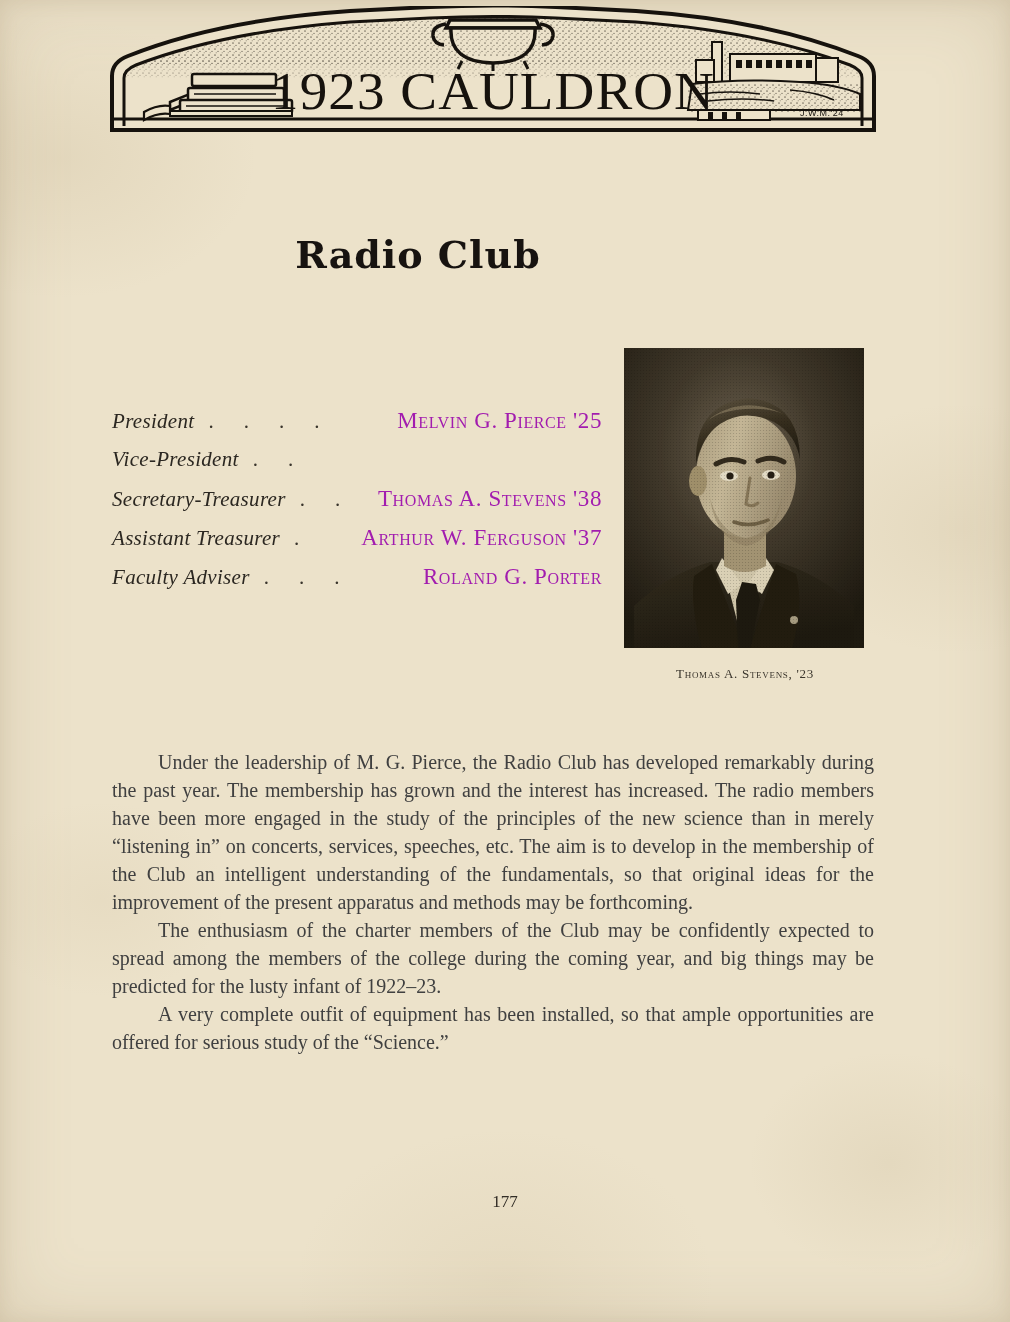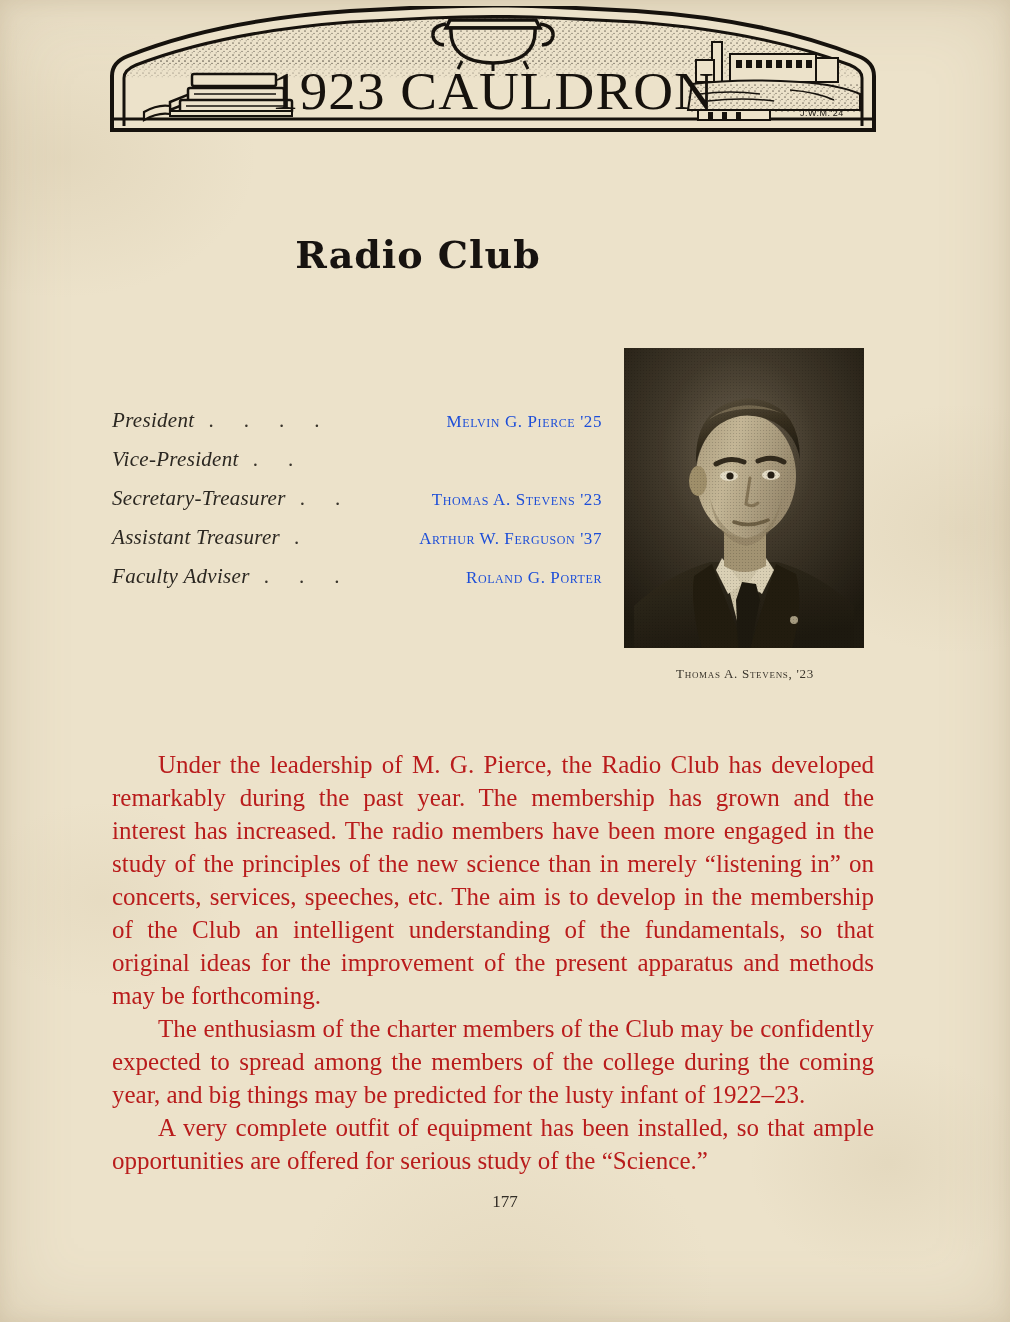--- a/index.html
+++ b/index.html
@@ -53,42 +53,42 @@
   .officers{ position:absolute; left:112px; top:408px; width:490px; }
   .officer-row{
     display:flex; align-items:baseline;
     height:39px; font-size:21px; white-space:nowrap;
   }
   .role{ font-style:italic; color:#2b2721; letter-spacing:.3px; }
   .leaders{ flex:0 0 auto; display:flex; color:#3a352c; }
   .leaders span{ display:inline-block; }
   .officer-name{
     margin-left:auto; text-align:right;
-    font-variant:small-caps; letter-spacing:.6px; color:#1d4ed8;
-    font-size:17px;
+    font-variant:small-caps; letter-spacing:.6px; color:#a21caf;
+    font-size:23px;
   }
 
   
   .portrait{
     position:absolute; left:624px; top:348px; width:240px; height:300px;
     overflow:hidden;
     background:#1c1710;
   }
   .portrait svg{ display:block; width:240px; height:300px; }
   .portrait-caption{
     position:absolute; left:600px; top:666px; width:290px;
     text-align:center; font-size:13px;
     font-variant:small-caps; letter-spacing:.7px; color:#3a352c;
   }
 
   
   .body-text{
     position:absolute; left:112px; top:748px; width:762px;
-    font-size:25px; line-height:33px;
-    text-align:justify; color:#b91c1c;
+    font-size:20px; line-height:28px;
+    text-align:justify; color:#404040;
   }
   .body-text p{ margin:0; text-indent:46px; }
 
   
   .page-number{
     position:absolute; left:0; top:1192px; width:1010px;
     text-align:center; font-size:17px; color:#322d26;
   }
 </style>
 </head>
@@ -206,21 +206,21 @@
           <span style="margin-left: 14px;">.</span>
           <span style="margin-left: 30px;">.</span>
         </span>
       </div>
       <div class="officer-row">
         <span class="role">Secretary-Treasurer</span>
         <span class="leaders">
           <span style="margin-left: 14px;">.</span>
           <span style="margin-left: 30px;">.</span>
         </span>
-        <span class="officer-name">Thomas A. Stevens '23</span>
+        <span class="officer-name">Thomas A. Stevens '38</span>
       </div>
       <div class="officer-row">
         <span class="role">Assistant Treasurer</span>
         <span class="leaders">
           <span style="margin-left: 14px;">.</span>
         </span>
         <span class="officer-name">Arthur W. Ferguson '37</span>
       </div>
       <div class="officer-row">
         <span class="role">Faculty Adviser</span>

